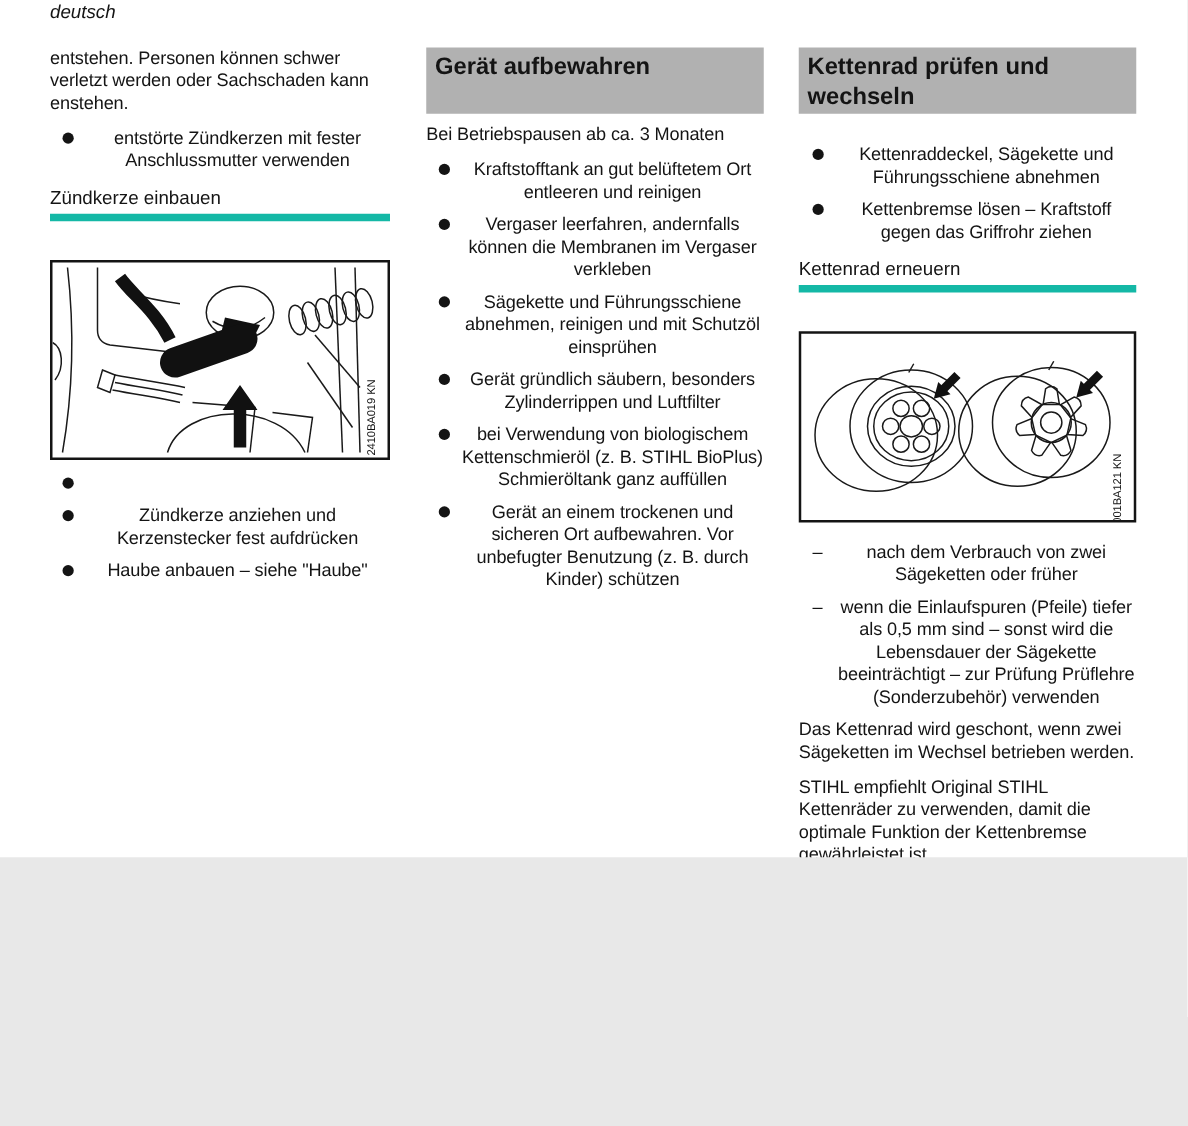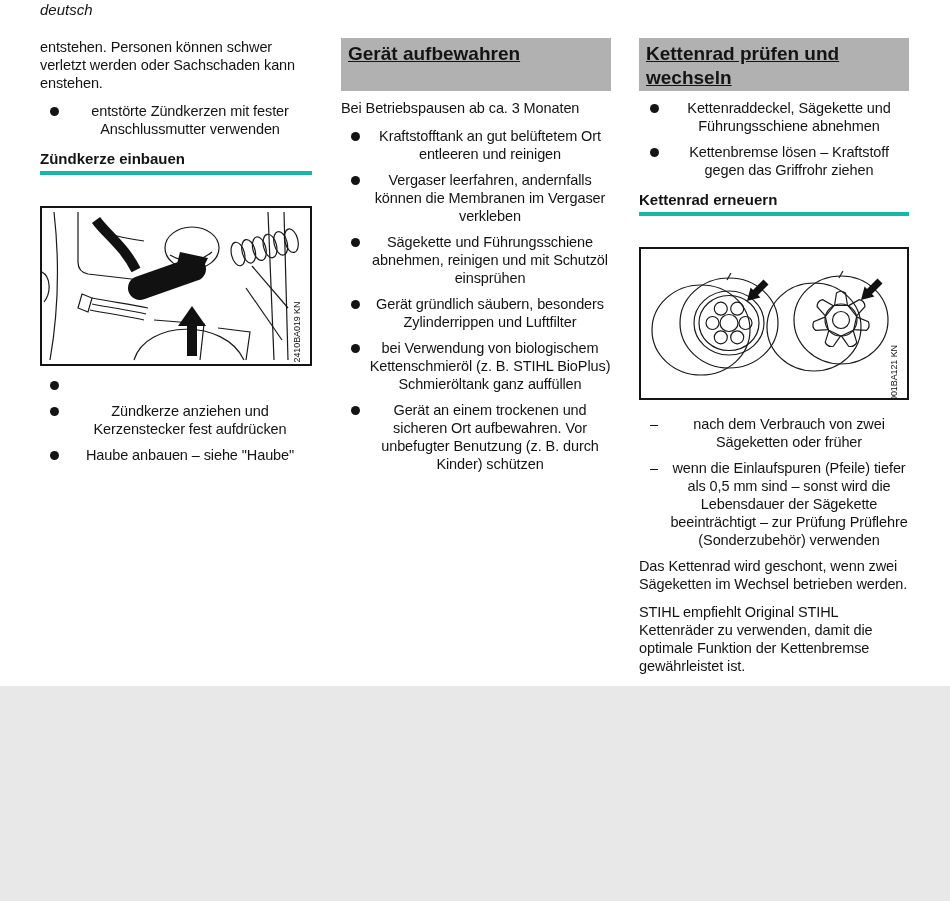--- a/index.html
+++ b/index.html
@@ -8,31 +8,31 @@
     color:#141414;font-family:"Liberation Sans",sans-serif;overflow:hidden;
   }
   .lang{position:absolute;left:40px;top:1px;font-style:italic;font-size:15px;line-height:17px;}
   .col{position:absolute;top:38px;font-size:14.5px;line-height:18px;letter-spacing:-0.1px;}
   .col-left{left:40px;width:272px;}
   .col-mid{left:341px;width:270px;}
   .col-right{left:639px;width:270px;}
   .body{margin:0 0 10px 0;}
   .gray-heading{
     background:#b1b1b1;height:53px;box-sizing:border-box;margin:0 0 8px 0;
-    padding:4px 7px 0 7px;font-size:19px;line-height:24px;font-weight:bold;letter-spacing:0;text-decoration:underline;
+    padding:4px 7px 0 7px;font-size:19px;line-height:24px;font-weight:bold;letter-spacing:0;
   }
   .li{display:flex;margin:0 0 8px 0;text-align:center;}
   .marker{flex:0 0 28px;}
   .col-right .marker{flex:0 0 30px;}
   .dot{display:inline-block;width:9px;height:9px;border-radius:50%;background:#141414;margin-top:4px;}
   .dashm{display:inline-block;}
   .li-text{flex:1;}
   .subheading{
-    font-size:15px;line-height:18px;font-weight:bold;margin:12px 0 0 0;
-    padding-bottom:3px;border-bottom:4px solid #14b8a6;letter-spacing:0;
+    font-size:15px;line-height:18px;font-weight:normal;margin:12px 0 0 0;
+    padding-bottom:3px;border-bottom:6px solid #14b8a6;letter-spacing:0;
   }
   .figbox{margin:31px 0 10px 0;border:2px solid #141414;background:#fff;}
   .figbox svg{display:block;}
   .para{margin:0 0 10px 0;}
   .footer{position:absolute;top:865px;font-size:15px;line-height:18px;}
   .footer-left{left:40px;}
   .footer-right{right:40px;}
   .art{stroke:#1a1a1a;fill:none;stroke-width:1.2;}
   .artblack{fill:#111;stroke:none;}
   .figcode{font-size:9px;fill:#111;font-family:"Liberation Sans",sans-serif;}
@@ -134,21 +134,21 @@
       <span class="marker"><span class="dot"></span></span>
       <span class="li-text">bei Verwendung von biologischem Kettenschmieröl (z. B. STIHL BioPlus) Schmieröltank ganz auffüllen</span>
     </div>
     <div class="li">
       <span class="marker"><span class="dot"></span></span>
       <span class="li-text">Gerät an einem trockenen und sicheren Ort aufbewahren. Vor unbefugter Benutzung (z. B. durch Kinder) schützen</span>
     </div>
   </section>
 
   <section class="col col-right">
-    <h2 class="gray-heading" style="margin-bottom:8px;">Kettenrad prüfen und wechseln</h2>
+    <h2 class="gray-heading" style="margin-bottom:24px;">Kettenrad prüfen und wechseln</h2>
 
     <div class="li">
       <span class="marker"><span class="dot"></span></span>
       <span class="li-text">Kettenraddeckel, Sägekette und Führungsschiene abnehmen</span>
     </div>
     <div class="li">
       <span class="marker"><span class="dot"></span></span>
       <span class="li-text">Kettenbremse lösen – Kraftstoff gegen das Griffrohr ziehen</span>
     </div>
 

